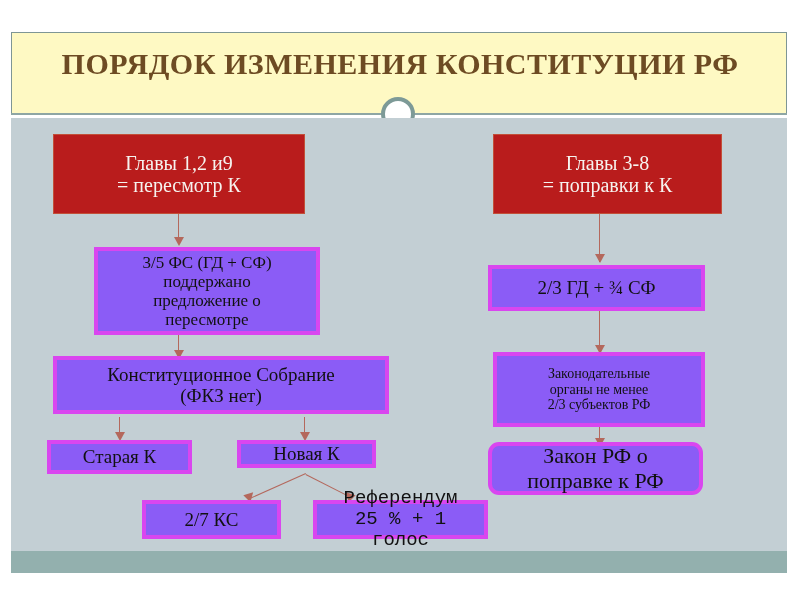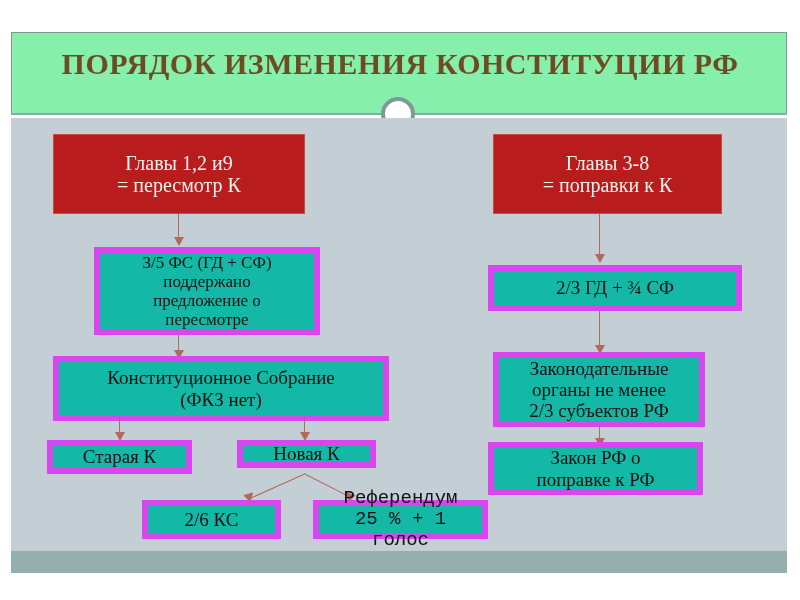--- a/index.html
+++ b/index.html
@@ -24,21 +24,21 @@
     overflow: hidden;
   }
 
   
   .title-band {
     position: absolute;
     left: 0;
     top: 21px;
     width: 776px;
     height: 81px;
-    background: #86efac;
+    background: #fef9c3;
     border-top: 1px solid #7e9695;
     border-left: 1px solid #7e9695;
     border-right: 1px solid #7e9695;
     box-sizing: border-box;
   }
   .title-text {
     position: absolute;
     left: 0;
     top: 14px;
     width: 776px;
@@ -93,22 +93,22 @@
     box-sizing: border-box;
     display: flex;
     align-items: center;
     justify-content: center;
     text-align: center;
     line-height: 1.12;
     color: #111111;
     white-space: pre-line;
   }
   .node.plain {
-    background: #14b8a6;
-    border: 6px solid #d946ef;
+    background: #8b5cf6;
+    border: 4px solid #d946ef;
   }
   .node.accent {
     background: #b91c1c;
     border: 1px solid #c24f38;
     color: #f6f3ef;
   }
   .node.overflow {
     overflow: visible;
   }
 
@@ -162,59 +162,59 @@
   <div class="arrowhead" style="left:163px; top:226px;"></div>
 
   <div class="node plain" style="left:83px; top:236px; width:226px; height:88px; font-size:17px;">3/5 ФС (ГД + СФ)
 поддержано
 предложение о
 пересмотре</div>
 
   <div class="vline" style="left:167px; top:324px; height:22px;"></div>
   <div class="arrowhead" style="left:163px; top:339px;"></div>
 
-  <div class="node plain" style="left:42px; top:345px; width:336px; height:65px; font-size:19px;">Конституционное Собрание
+  <div class="node plain" style="left:42px; top:345px; width:336px; height:58px; font-size:19px;">Конституционное Собрание
 (ФКЗ нет)</div>
 
   <div class="vline" style="left:108px; top:406px; height:22px;"></div>
   <div class="arrowhead" style="left:104px; top:421px;"></div>
 
   <div class="vline" style="left:293px; top:406px; height:22px;"></div>
   <div class="arrowhead" style="left:289px; top:421px;"></div>
 
   <div class="node plain" style="left:36px; top:429px; width:145px; height:34px; font-size:19px;">Старая К</div>
 
   <div class="node plain" style="left:226px; top:429px; width:139px; height:28px; font-size:19px;">Новая К</div>
 
   <div class="diag" style="left:295px; top:463px; width:62px; transform:rotate(156deg);"></div>
   <div class="diag-head" style="left:234px; top:480px; transform:rotate(-135deg);"></div>
 
   <div class="diag" style="left:295px; top:463px; width:50px; transform:rotate(27deg);"></div>
   <div class="diag-head" style="left:333px; top:480px; transform:rotate(135deg);"></div>
 
-  <div class="node plain" style="left:131px; top:489px; width:139px; height:39px; font-size:19px;">2/6 КС</div>
+  <div class="node plain" style="left:131px; top:489px; width:139px; height:39px; font-size:19px;">2/7 КС</div>
 
   <div class="node plain overflow" style="left:302px; top:489px; width:175px; height:39px; font-size:19px;font-family:Liberation Mono, monospace;">Референдум
 25 % + 1
 голос</div>
 
   <div class="node accent" style="left:482px; top:123px; width:229px; height:80px; font-size:20px;">Главы 3-8
 = поправки к К</div>
 
   <div class="vline" style="left:588px; top:203px; height:48px;"></div>
   <div class="arrowhead" style="left:584px; top:243px;"></div>
 
-  <div class="node plain" style="left:477px; top:254px; width:254px; height:46px; font-size:19px;">2/3 ГД + ¾ СФ</div>
+  <div class="node plain" style="left:477px; top:254px; width:217px; height:46px; font-size:19px;">2/3 ГД + ¾ СФ</div>
 
   <div class="vline" style="left:588px; top:300px; height:42px;"></div>
   <div class="arrowhead" style="left:584px; top:334px;"></div>
 
-  <div class="node plain" style="left:482px; top:341px; width:212px; height:75px; font-size:19px;">Законодательные
+  <div class="node plain" style="left:482px; top:341px; width:212px; height:75px; font-size:14px;">Законодательные
 органы не менее
 2/3 субъектов РФ</div>
 
   <div class="vline" style="left:588px; top:416px; height:18px;"></div>
   <div class="arrowhead" style="left:584px; top:427px;"></div>
 
-  <div class="node plain" style="left:477px; top:431px; width:215px; height:53px; font-size:19px;">Закон РФ о
+  <div class="node plain" style="left:477px; top:431px; width:215px; height:53px; font-size:22px;border-radius:11px;">Закон РФ о
 поправке к  РФ</div>
 
 </div>
 
 </body></html>

